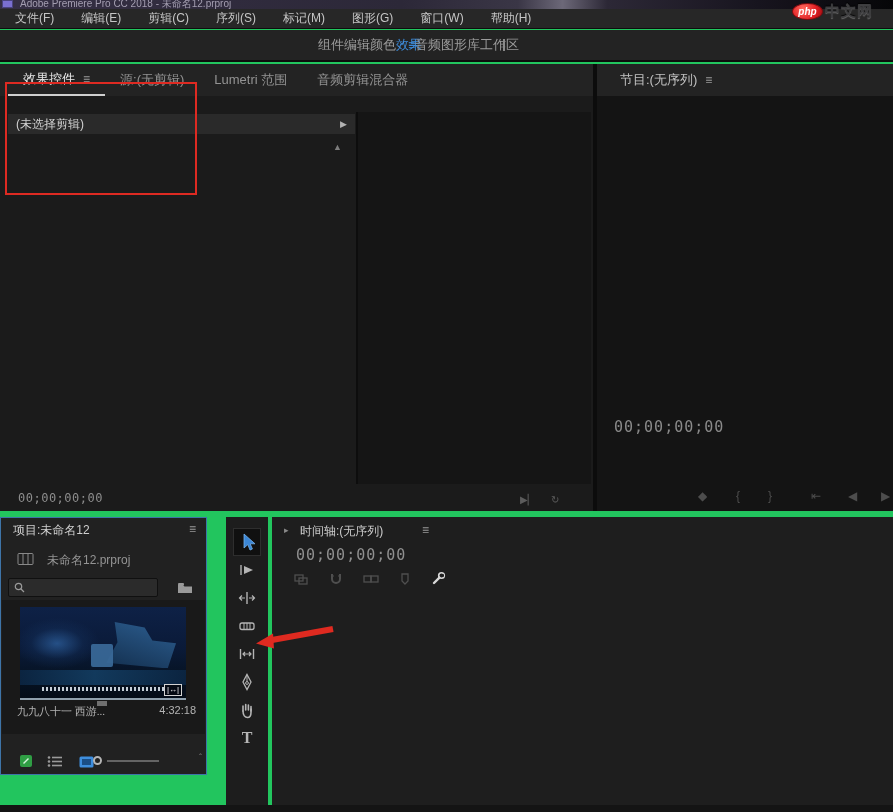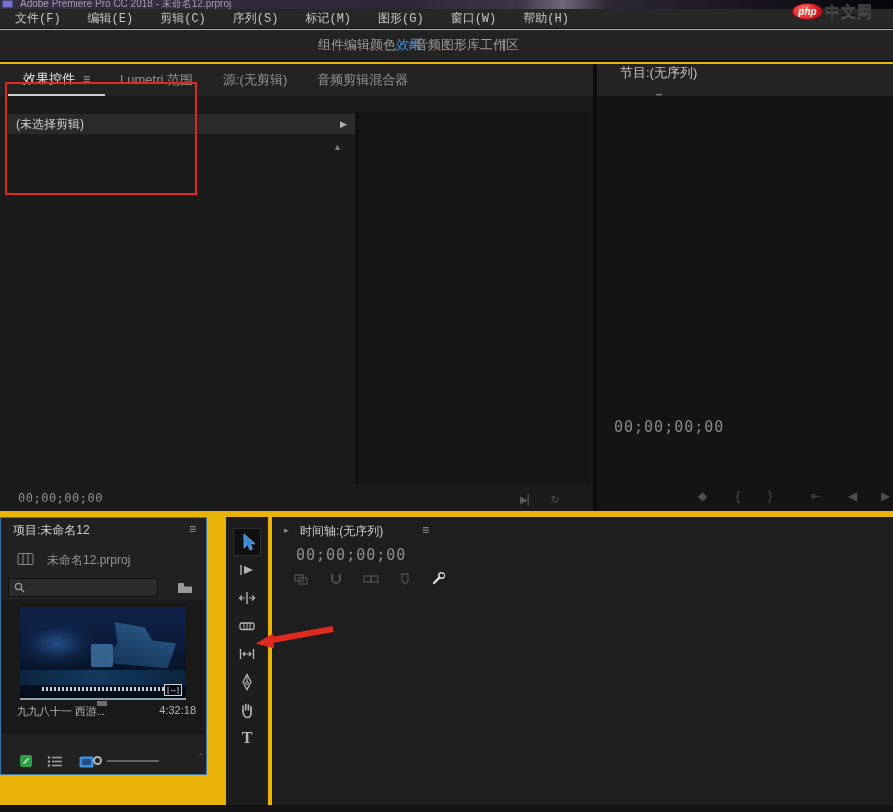--- a/index.html
+++ b/index.html
@@ -1,39 +1,39 @@
 <!DOCTYPE html>
 <html><head>
 <meta charset="utf-8">
 <style>
   * { margin:0; padding:0; box-sizing:border-box; }
   html,body { background:#000; }
   body { font-family:"Liberation Sans", sans-serif; }
-  .screen { position:relative; width:893px; height:812px; background:#eab308; overflow:hidden;
+  .screen { position:relative; width:893px; height:812px; background:#22c55e; overflow:hidden;
             font-family:"Liberation Sans", sans-serif; }
 
   
   .titlebar { position:absolute; left:0; top:0; width:893px; height:9px; overflow:hidden;
     background:linear-gradient(90deg,#352f44 0%,#2c2838 45%,#3a3646 58%,#6c6878 63%,#2c2836 68%,#17141e 85%,#060608 100%); }
   .titlebar-text { position:absolute; left:20px; top:-3px; font-size:10px; color:#b7b1c4; opacity:.85; white-space:nowrap; }
   .app-icon { position:absolute; left:2px; top:0; width:11px; height:8px; background:#7a6fd0; border:1px solid #4a4480; }
 
   
   .watermark { position:absolute; right:20px; top:0; height:22px; display:flex; align-items:center; z-index:80; }
   .php-badge { width:31px; height:17px; border-radius:50%; background:radial-gradient(circle at 35% 30%,#ff6a5e,#e01e23 60%,#9c0f14);
     border:1px solid #7d0c10; color:#fff; font-style:italic; font-weight:bold; font-size:10px;
     display:flex; align-items:center; justify-content:center; }
   .wm-text { font-size:15px; font-weight:bold; color:#3d3d3f; letter-spacing:1px; margin-left:2px;
     text-shadow:0 1px 1px rgba(255,255,255,.30), 0 -1px 1px rgba(0,0,0,.8); }
 
   
   .menubar { position:absolute; left:0; top:9px; width:893px; height:20px; background:#272727;
     border-bottom:1px solid #0d0d0d; display:flex; align-items:center; padding-left:15px; gap:27px;
     font-size:12px; color:#c6c6c6; }
-  .menu-item { cursor:default; white-space:nowrap;font-family:Liberation Mono, monospace; }
+  .menu-item { cursor:default; white-space:nowrap; }
 
   
   .workspacebar { position:absolute; left:0; top:30px; width:893px; height:32px; background:#232323;
     border-bottom:2px solid #0d0d0d; display:flex; align-items:center; padding-left:318px; 
     font-size:13px; color:#9b9b9b; }
   .ws-tab { white-space:nowrap; }
   .ws-tab.active { color:#3f8fe0; }
   .ws-menu { color:#3f8fe0; font-size:12px; margin-left:-14px; }
   .ws-overflow { width:2px; height:12px; background:#8a8a8a; margin-left:-16px; }
 
@@ -169,24 +169,24 @@
 
   <div class="top-panels">
 
     <div class="panel-left">
       <div class="ptabs">
         <div class="ptab active">
           <span>效果控件</span>
           <span class="pmenu">≡</span>
         </div>
         <div class="ptab">
+          <span>源:(无剪辑)</span>
+        </div>
+        <div class="ptab">
           <span>Lumetri 范围</span>
-        </div>
-        <div class="ptab">
-          <span>源:(无剪辑)</span>
         </div>
         <div class="ptab">
           <span>音频剪辑混合器</span>
         </div>
       </div>
       <div class="pl-content">
         <div class="clip-selector">
           <span>(未选择剪辑)</span>
           <span class="sel-arrow">▶</span>
         </div>
@@ -195,21 +195,21 @@
         <div class="ec-bottom">
           <span class="ec-timecode">00;00;00;00</span>
           <span class="ec-ico" style="left:520px;">▶▏</span>
           <span class="ec-ico" style="left:551px;">↻</span>
         </div>
       </div>
     </div>
 
     <div class="panel-right">
       <div class="ptabs">
-        <div class="ptab" style="color:#c2c2c2;flex-direction:column;">
+        <div class="ptab" style="color:#c2c2c2;">
           <span>节目:(无序列)</span>
           <span class="pmenu">≡</span>
         </div>
       </div>
       <div class="pr-content">
         <span class="pm-timecode">00;00;00;00</span>
         <div class="transport">
           <span class="tbtn" style="left:101px;">◆</span>
           <span class="tbtn" style="left:139px;">{</span>
           <span class="tbtn" style="left:171px;">}</span>

